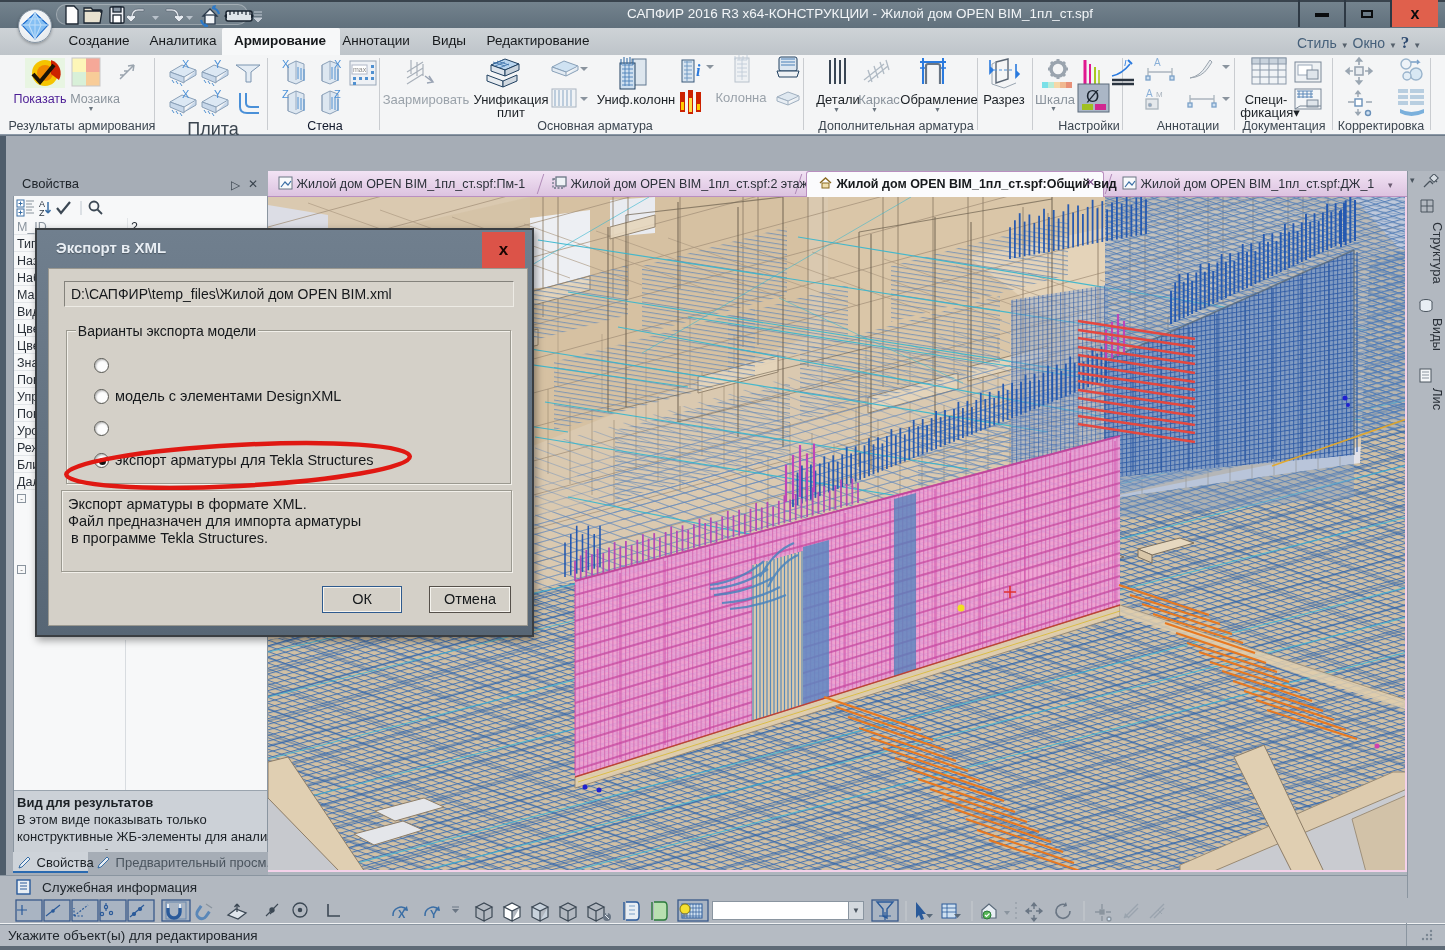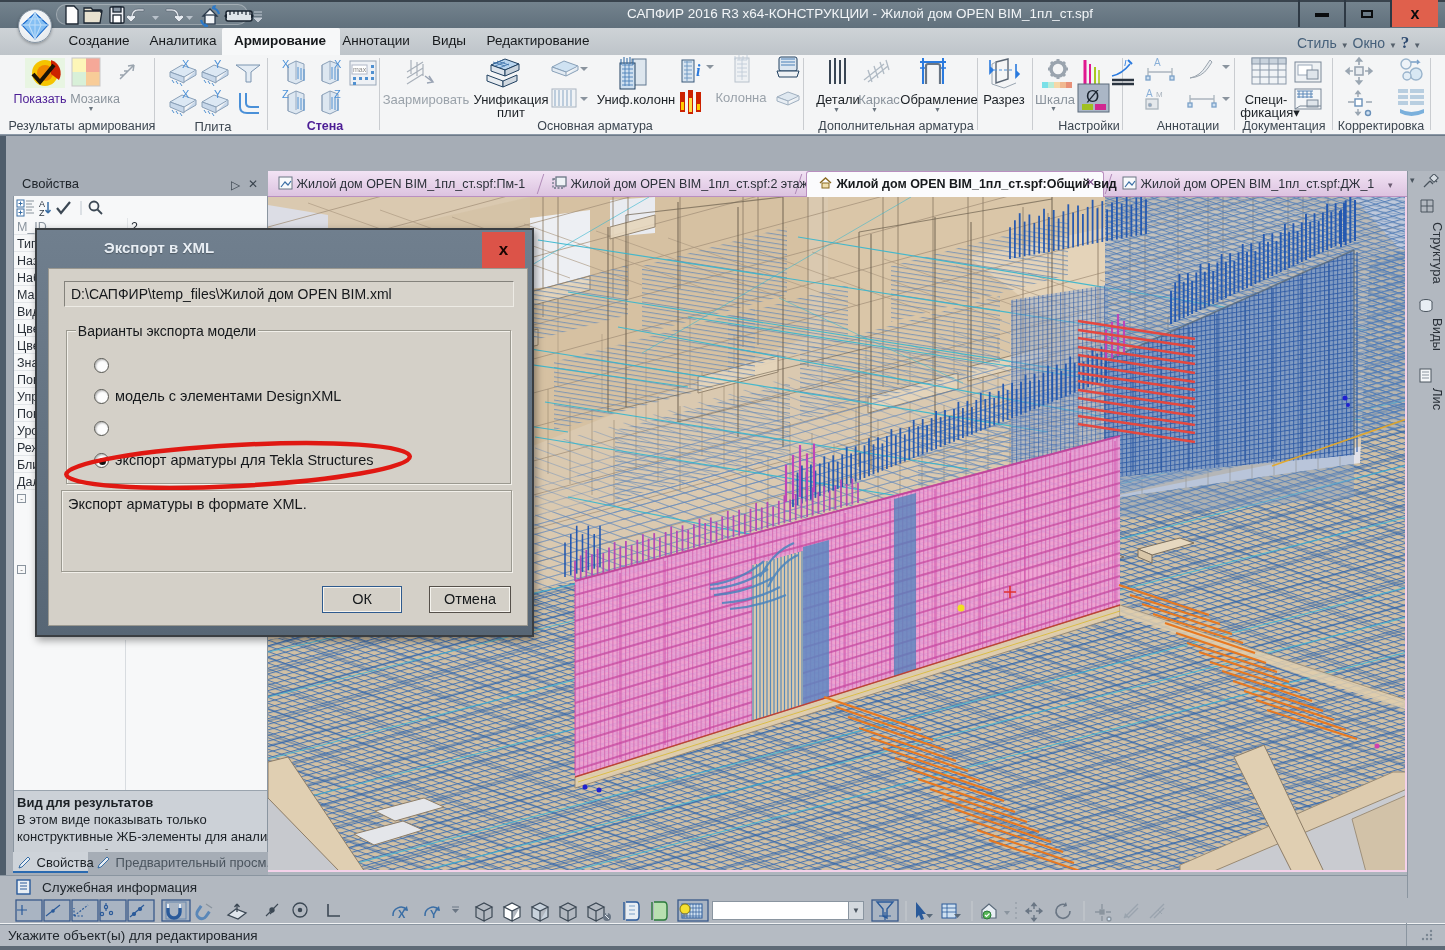--- a/index.html
+++ b/index.html
@@ -69,22 +69,22 @@
 <div class="abs" style="left:267px;top:58px;width:1px;height:72px;background:#c9ccd0;"></div>
 <div class="abs" style="left:379px;top:58px;width:1px;height:72px;background:#c9ccd0;"></div>
 <div class="abs" style="left:803px;top:58px;width:1px;height:72px;background:#c9ccd0;"></div>
 <div class="abs" style="left:977px;top:58px;width:1px;height:72px;background:#c9ccd0;"></div>
 <div class="abs" style="left:1032px;top:58px;width:1px;height:72px;background:#c9ccd0;"></div>
 <div class="abs" style="left:1122px;top:58px;width:1px;height:72px;background:#c9ccd0;"></div>
 <div class="abs" style="left:1234px;top:58px;width:1px;height:72px;background:#c9ccd0;"></div>
 <div class="abs" style="left:1332px;top:58px;width:1px;height:72px;background:#c9ccd0;"></div>
 <div class="abs" style="left:1430px;top:58px;width:1px;height:72px;background:#c9ccd0;"></div>
 <div class="abs" style="left:-33px;top:119px;width:230px;height:14px;font-size:12.5px;color:#3c4650;text-align:center;white-space:nowrap;">Результаты армирования</div>
-<div class="abs" style="left:98px;top:119px;width:230px;height:14px;font-size:13px;color:#3c4650;text-align:center;white-space:nowrap;">Плита</div>
-<div class="abs" style="left:210px;top:119px;width:230px;height:14px;font-size:12.5px;color:#4c1d95;text-align:center;white-space:nowrap;font-weight:bold;">Стена</div>
+<div class="abs" style="left:98px;top:119px;width:230px;height:14px;font-size:18px;color:#3c4650;text-align:center;white-space:nowrap;">Плита</div>
+<div class="abs" style="left:210px;top:119px;width:230px;height:14px;font-size:12.5px;color:#0f172a;text-align:center;white-space:nowrap;">Стена</div>
 <div class="abs" style="left:480px;top:119px;width:230px;height:14px;font-size:12.5px;color:#3c4650;text-align:center;white-space:nowrap;">Основная арматура</div>
 <div class="abs" style="left:781px;top:119px;width:230px;height:14px;font-size:12.5px;color:#3c4650;text-align:center;white-space:nowrap;">Дополнительная арматура</div>
 <div class="abs" style="left:974px;top:119px;width:230px;height:14px;font-size:12.5px;color:#3c4650;text-align:center;white-space:nowrap;">Настройки</div>
 <div class="abs" style="left:1073px;top:119px;width:230px;height:14px;font-size:12.5px;color:#3c4650;text-align:center;white-space:nowrap;">Аннотации</div>
 <div class="abs" style="left:1169px;top:119px;width:230px;height:14px;font-size:12.5px;color:#3c4650;text-align:center;white-space:nowrap;">Документация</div>
 <div class="abs" style="left:1266px;top:119px;width:230px;height:14px;font-size:12.5px;color:#3c4650;text-align:center;white-space:nowrap;">Корректировка</div>
 <div class="abs" style="left:12px;top:92px;width:56px;height:15px;font-size:12.5px;color:#4c1d95;text-align:center;white-space:nowrap;overflow:visible;display:flex;justify-content:center;">Показать</div>
 <div class="abs" style="left:67px;top:92px;width:56px;height:15px;font-size:12.5px;color:#8a939c;text-align:center;white-space:nowrap;overflow:visible;display:flex;justify-content:center;">Мозаика</div>
 <div class="abs" style="left:86px;top:105px;width:10px;height:8px;font-size:7px;color:#6a747e;text-align:center;">▼</div>
 <div class="abs" style="left:398px;top:92px;width:56px;height:15px;font-size:13px;color:#9aa2aa;text-align:center;white-space:nowrap;overflow:visible;display:flex;justify-content:center;">Заармировать</div>
@@ -1243,36 +1243,38 @@
       <path d="M736 395 h12 M742 389 v12" stroke="#e03030" stroke-width="1.6"></path>
       <circle cx="1109" cy="549" r="2.5" fill="#d040b0"></circle>
       <circle cx="317" cy="590" r="2.5" fill="#2020d0"></circle>
       <circle cx="331" cy="593" r="2.5" fill="#2020d0"></circle>
       <circle cx="1077" cy="201" r="2.5" fill="#2020d0"></circle>
       <circle cx="1080" cy="208" r="2" fill="#2020d0"></circle>
     </svg>
   </div>
 <div class="abs" style="left:35px;top:228px;width:499px;height:409px;background:linear-gradient(#6e7d8c,#556473);border:2px solid #3a3e42;box-shadow:2px 3px 8px rgba(0,0,0,0.4);">
     <div class="abs" style="left:0;top:0;width:495px;height:405px;background:linear-gradient(#707f8e,#576675);"></div>
-    <div class="abs" style="left:19px;top:9px;width:250px;height:18px;font-size:15px;font-weight:bold;color:#e8eef4;text-shadow:0 1px 1px rgba(0,0,0,0.3);margin-left:48px;">Экспорт в XML</div>
+    <div class="abs" style="left:19px;top:9px;width:250px;height:18px;font-size:15px;font-weight:bold;color:#e8eef4;text-shadow:0 1px 1px rgba(0,0,0,0.3);">Экспорт в XML</div>
     <div class="abs" style="left:445px;top:2px;width:43px;height:36px;background:#dc5348;"></div>
     <div class="abs" style="left:445px;top:2px;width:43px;height:36px;font-size:17px;font-weight:bold;color:#1a0503;text-align:center;line-height:35px;">x</div>
     <div class="abs" style="left:11px;top:38px;width:480px;height:358px;background:#d4d0c8;border:1px solid #9a9890;"></div>
     <div class="abs" style="left:27px;top:51px;width:450px;height:26px;background:#d7d3cb;border:1px solid #84827c;border-bottom-color:#edebe5;border-right-color:#edebe5;"></div>
     <div class="abs" style="left:34px;top:56px;width:440px;height:16px;font-size:14px;color:#15181b;white-space:nowrap;">D:\САПФИР\temp_files\Жилой дом OPEN BIM.xml</div>
     <div class="abs" style="left:29px;top:100px;width:445px;height:154px;border:1px solid #9b9990;box-shadow:inset 1px 1px 0 #f2f0ea, 1px 1px 0 #f2f0ea;"></div>
     <div class="abs" style="left:39px;top:93px;width:182px;height:16px;background:#d4d0c8;font-size:14px;color:#15181b;text-align:center;">Варианты экспорта модели</div>
     <div class="abs" style="left:57px;top:128px;width:15px;height:15px;border-radius:50%;background:#fdfdfd;border:1px solid #555550;box-shadow:inset 1px 1px 2px rgba(0,0,0,0.3);"></div>
     <div class="abs" style="left:57px;top:159px;width:15px;height:15px;border-radius:50%;background:#fdfdfd;border:1px solid #555550;box-shadow:inset 1px 1px 2px rgba(0,0,0,0.3);"></div>
     <div class="abs" style="left:78px;top:158px;width:370px;height:17px;font-size:14.5px;color:#15181b;white-space:nowrap;">модель с элементами DesignXML</div>
     <div class="abs" style="left:57px;top:191px;width:15px;height:15px;border-radius:50%;background:#fdfdfd;border:1px solid #555550;box-shadow:inset 1px 1px 2px rgba(0,0,0,0.3);"></div>
     <div class="abs" style="left:57px;top:223px;width:15px;height:15px;border-radius:50%;background:#fdfdfd;border:1px solid #555550;box-shadow:inset 1px 1px 2px rgba(0,0,0,0.3);"></div>
     <div class="abs" style="left:62px;top:228px;width:7px;height:7px;border-radius:50%;background:#111;"></div>
     <div class="abs" style="left:78px;top:222px;width:370px;height:17px;font-size:14.5px;color:#15181b;white-space:nowrap;">экспорт арматуры для Tekla Structures</div>
     <svg class="abs" style="left:26px;top:206px" width="388" height="58" viewBox="0 0 388 58">
       <ellipse cx="175" cy="28" rx="172" ry="20.5" fill="none" stroke="#e01812" stroke-width="4.5" transform="rotate(-3 203 28)"></ellipse>
     </svg>
     <div class="abs" style="left:24px;top:260px;width:451px;height:82px;border:1px solid #9b9990;box-shadow:inset 1px 1px 0 #f2f0ea, 1px 1px 0 #f2f0ea;"></div>
     <div class="abs" style="left:31px;top:266px;width:430px;height:17px;font-size:14.5px;color:#15181b;">Экспорт арматуры в формате XML.</div>
+    <div class="abs" style="left:31px;top:283px;width:430px;height:17px;font-size:14.5px;color:#15181b;">Файл предназначен для импорта арматуры</div>
+    <div class="abs" style="left:34px;top:300px;width:430px;height:17px;font-size:14.5px;color:#15181b;">в программе Tekla Structures.</div>
     <div class="abs" style="left:285px;top:356px;width:80px;height:27px;background:#d4d0c8;border:1.5px solid #2e5a8e;box-shadow:inset 0 0 0 1px #f5f3ee;"></div>
     <div class="abs" style="left:285px;top:361px;width:80px;height:18px;font-size:14.5px;color:#15181b;text-align:center;">ОК</div>
     <div class="abs" style="left:392px;top:356px;width:82px;height:27px;background:#d4d0c8;border:1px solid #55504a;box-shadow:inset 0 0 0 1px #f5f3ee;"></div>
     <div class="abs" style="left:392px;top:361px;width:82px;height:18px;font-size:14.5px;color:#15181b;text-align:center;">Отмена</div>
   </div>
 </body></html>

